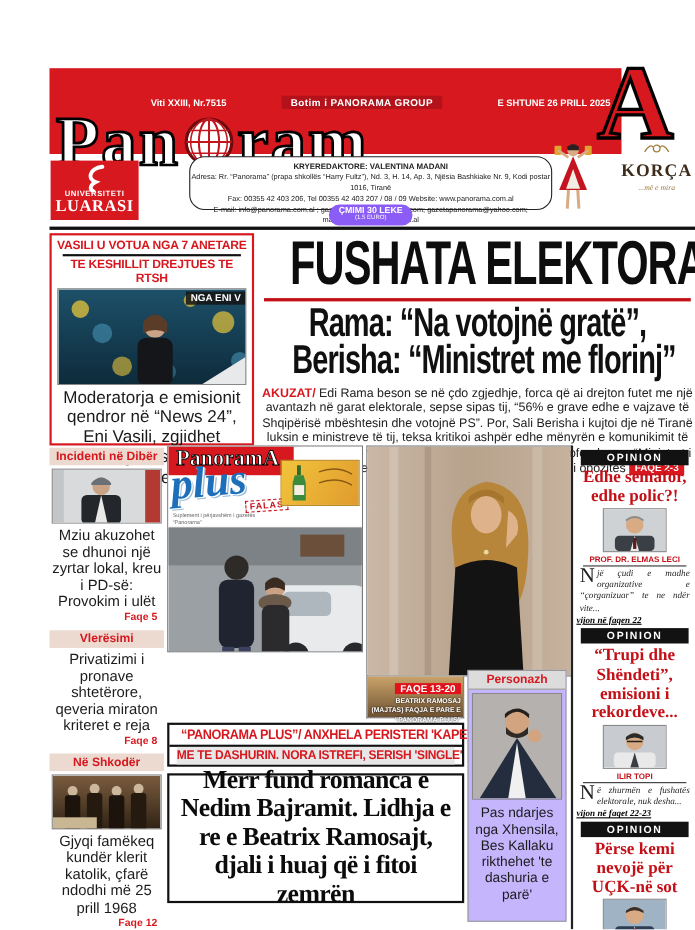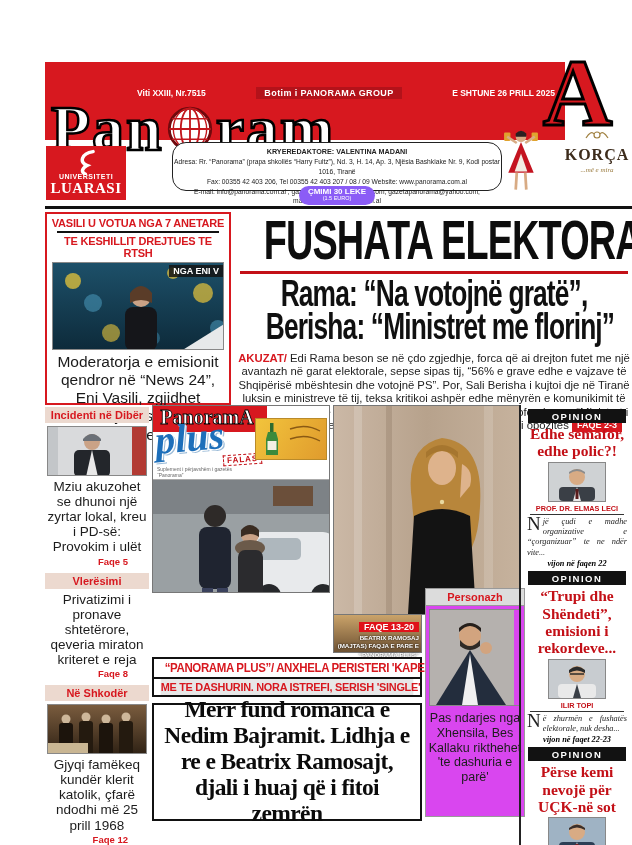--- a/index.html
+++ b/index.html
@@ -55,21 +55,21 @@
   .lead-h{display:block;font-weight:bold;font-size:31px;line-height:1.06;color:#101010;text-align:center;letter-spacing:-1px;transform:scale(.85,1.18);transform-origin:50% 50%;white-space:nowrap;}
   .lead-body{margin-top:8px;font-size:11.3px;line-height:1.2;text-align:center;color:#222;}
   .lead-label{color:var(--red);font-weight:bold;}
   .page-badge{display:inline-block;background:var(--red);color:#fff;font-weight:bold;font-size:9px;padding:1px 5px;vertical-align:1px;}
 
   
   .leftcol{left:45px;top:407px;width:104px;}
   .col-bar{background:var(--barpink);color:var(--red);font-weight:bold;font-size:11px;text-align:center;padding:2px 0;margin-bottom:3px;}
   .col-photo{height:50px;border:1px solid #888;margin:0 2px 3px;overflow:hidden;}
   .col-txt{font-size:13.5px;line-height:1.12;text-align:center;color:#1c1c1c;}
-  .col-page{color:var(--red);font-weight:bold;font-size:9.5px;text-align:right;padding-right:4px;margin:1px 17px 6px;}
+  .col-page{color:var(--red);font-weight:bold;font-size:9.5px;text-align:right;padding-right:4px;margin:1px 2px 6px;}
 
   
   .couple{left:152px;top:405px;width:178px;height:188px;border:1px solid #777;background:#fff;overflow:hidden;}
   .pluscover{position:relative;height:74px;background:#fff;border-bottom:1px solid #aaa;overflow:hidden;}
   .mini-mast{position:absolute;left:-6px;top:-4px;width:120px;height:30px;background:var(--red);color:#fff;font-family:"Liberation Serif",serif;font-weight:bold;font-size:20px;text-align:center;line-height:30px;-webkit-text-stroke:.8px #000;}
   .plus-script{position:absolute;left:2px;top:8px;font-family:"Liberation Serif",serif;font-weight:bold;font-style:italic;font-size:40px;color:#1d6fba;transform:rotate(-5deg);text-shadow:1px 1px 0 #fff,2px 2px 0 #9bbbd8;}
   .falas{position:absolute;left:70px;top:48px;border:1.5px dashed #c31017;color:#c31017;font-weight:bold;font-size:8px;padding:0 3px;transform:rotate(-4deg);letter-spacing:1px;}
   .beer-ad{position:absolute;right:2px;top:12px;width:72px;height:42px;background:linear-gradient(120deg,#f2c43c,#e09b2d);border:1px solid #b98a2a;}
   .supp{position:absolute;left:4px;bottom:1px;font-size:5px;color:#666;width:100px;line-height:1.2;}
   .woman{left:333px;top:405px;width:187px;height:210px;border:1px solid #777;overflow:hidden;}
@@ -79,35 +79,35 @@
 
   
   .stripbox{left:152px;top:657px;width:270px;border:2px solid #111;background:#fff;}
   .strip1{color:var(--red);font-weight:bold;font-size:12.5px;text-align:center;padding:2px 0;letter-spacing:-.4px;display:block;transform:scaleX(.92);white-space:nowrap;}
   .striphr{height:1.5px;background:#111;}
   .strip2{color:var(--red);font-weight:bold;font-size:11.5px;text-align:center;padding:2px 0;background:#e7e7e7;letter-spacing:-.3px;display:block;transform:scaleX(.95);white-space:nowrap;}
   .romance{left:152px;top:703px;width:270px;height:118px;border:2.5px solid #111;background:#fff;display:flex;align-items:center;}
   .romance h2{font-family:"Liberation Serif",serif;font-weight:bold;font-size:23.5px;line-height:1.1;text-align:center;color:#0b0b0b;letter-spacing:-.6px;width:100%;padding:0 3px;}
 
   
-  .personazh{left:425px;top:588px;width:100px;height:229px;border:1px solid #999;background:#d946ef;}
+  .personazh{left:425px;top:609px;width:90px;height:229px;border:1px solid #999;background:#c4b5fd;}
   .pz-bar{background:#dcdcdc;color:var(--red);font-weight:bold;font-size:11px;text-align:center;padding:2px 0;border-bottom:1px solid #999;}
   .pz-photo{height:97px;margin:3px;border:1px solid #888;overflow:hidden;}
   .pz-txt{font-size:12.5px;line-height:1.18;text-align:center;color:#1c1c1c;padding:2px 1px;}
 
   
   .vline{left:519px;top:405px;width:2px;height:440px;background:#222;}
   .opcol{left:524px;top:407px;width:106px;}
   .op-bar{background:#121212;color:#fff;font-weight:bold;font-size:9.5px;letter-spacing:1.5px;text-align:center;padding:1.5px 0;margin:2px 4px;}
   .op-title{font-family:"Liberation Serif",serif;font-weight:bold;font-size:15.5px;line-height:1.12;color:#c31017;text-align:center;margin:2px 0;}
   .op-photo{width:58px;height:40px;border:1px solid #888;margin:2px auto;overflow:hidden;}
   .op-author{color:#c31017;font-weight:bold;font-size:7.3px;text-align:center;border-bottom:1px solid #333;padding-bottom:1px;margin:0 6px 2px;}
   .op-ex{font-family:"Liberation Serif",serif;font-style:italic;font-size:8.3px;line-height:1.25;color:#222;text-align:justify;padding:0 3px;}
   .op-ex::first-letter{font-size:19px;font-style:normal;float:left;line-height:.78;margin-right:2px;}
-  .op-more{font-family:"Liberation Serif",serif;font-style:italic;font-weight:bold;font-size:8.3px;text-align:center;margin:1px 0 3px;}
+  .op-more{font-family:"Liberation Serif",serif;font-style:italic;font-weight:bold;font-size:8.3px;margin:1px 0 3px;text-decoration:underline;}
 </style>
 </head>
 <body>
 
 <div class="page">
 
   <div class="abs mast-band">
     <div class="mast-strip">
       <span>Viti XXIII, Nr.7515</span>
       <span class="mast-chip">Botim i PANORAMA GROUP</span>

